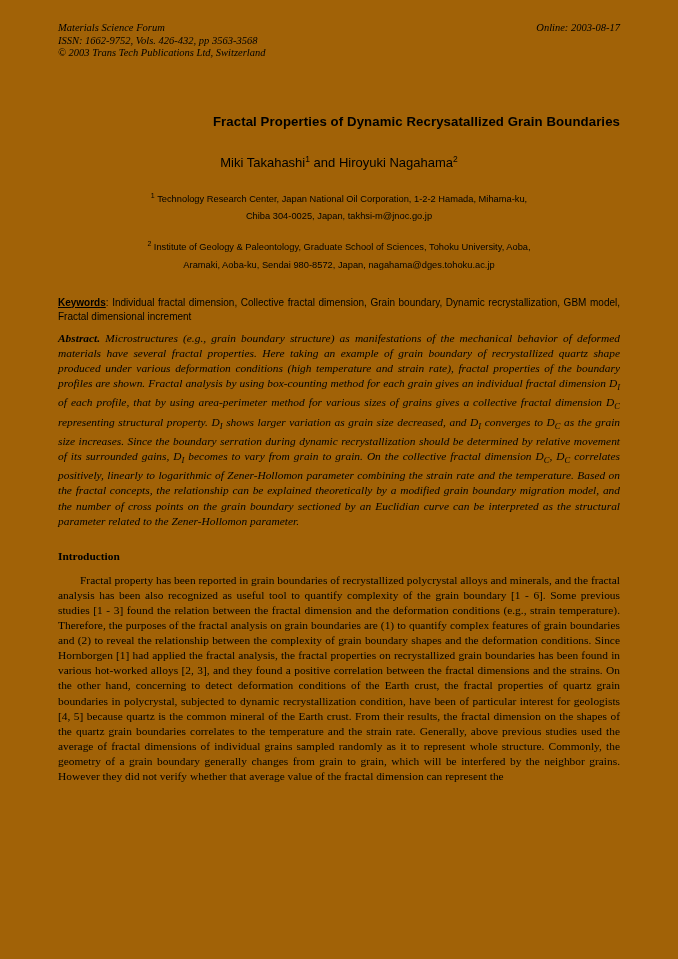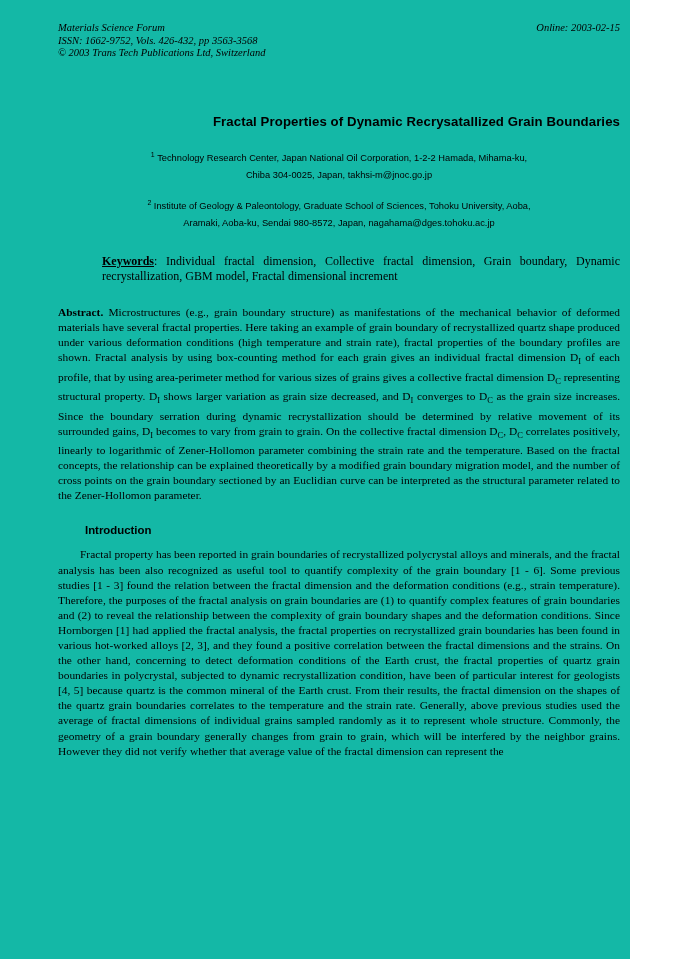--- a/index.html
+++ b/index.html
@@ -11,23 +11,23 @@
     width: 678px;
     height: 959px;
     position: relative;
     font-family: "Liberation Serif", serif;
     color: #000000;
     overflow: hidden;
   }
   .page {
     position: absolute;
     left: 0; top: 0;
-    width: 630px;
+    width: 678px;
     height: 959px;
-    background: #14b8a6;
+    background: #a16207;
   }
   .content {
     position: absolute;
     left: 58px;
     top: 22px;
     width: 562px;
   }
 
   
   .header {
@@ -75,50 +75,49 @@
     font-family: "Liberation Sans", sans-serif;
     font-size: 9.3px;
     line-height: 17px;
   }
   .affil.second { margin-top: 10px; }
   .affil sup { font-size: 7px; vertical-align: super; }
 
   
   .keywords {
     margin-top: 22px;
-    font-family: Liberation Serif, serif;
-    font-size: 12px;
+    font-family: Liberation Sans, sans-serif;
+    font-size: 10px;
     line-height: 14.5px;
     text-align: justify;
-    margin-left: 44px;
   }
   .keywords .kw-label {
     font-weight: bold;
     text-decoration: underline;
   }
 
   
   .abstract {
-    margin-top: 22px;
+    margin-top: 6px;
     font-family: "Liberation Serif", serif;
     font-size: 11.4px;
     line-height: 15.1px;
     text-align: justify;
     text-justify: inter-word;
+    font-style: italic;
   }
   .abstract .ab-label { font-weight: bold; }
   .abstract sub { font-size: 8.5px; vertical-align: sub; }
 
   
   .section-head {
     margin-top: 21px;
-    font-family: Liberation Sans, sans-serif;
+    font-family: Liberation Serif, serif;
     font-weight: bold;
     font-size: 11.4px;
-    margin-left: 27px;
   }
   .body-par {
     margin-top: 11px;
     font-family: "Liberation Serif", serif;
     font-size: 11.4px;
     line-height: 15.1px;
     text-align: justify;
     text-justify: inter-word;
     text-indent: 22px;
   }
@@ -128,25 +127,28 @@
 
 <div class="page">
   <div class="content">
 
     <div class="header">
       <div class="header-left">
         <div>Materials Science Forum</div>
         <div>ISSN: 1662-9752, Vols. 426-432, pp 3563-3568</div>
         <div>© 2003 Trans Tech Publications Ltd, Switzerland</div>
       </div>
-      <div class="header-right">Online: 2003-02-15</div>
+      <div class="header-right">Online: 2003-08-17</div>
     </div>
 
     <div class="title">Fractal Properties of Dynamic Recrysatallized Grain Boundaries</div>
 
+    <div class="authors">
+      <span>Miki Takahashi</span><sup>1</sup><span> and </span><span>Hiroyuki Nagahama</span><sup>2</sup>
+    </div>
 
     <div class="affil">
       <div><sup>1</sup><span> Technology Research Center, Japan National Oil Corporation, 1-2-2 Hamada, Mihama-ku,</span></div>
       <div>Chiba 304-0025, Japan, takhsi-m@jnoc.go.jp</div>
     </div>
 
     <div class="affil second">
       <div><sup>2</sup><span> Institute of Geology &amp; Paleontology, Graduate School of Sciences, Tohoku University, Aoba,</span></div>
       <div>Aramaki, Aoba-ku, Sendai 980-8572, Japan, nagahama@dges.tohoku.ac.jp</div>
     </div>

